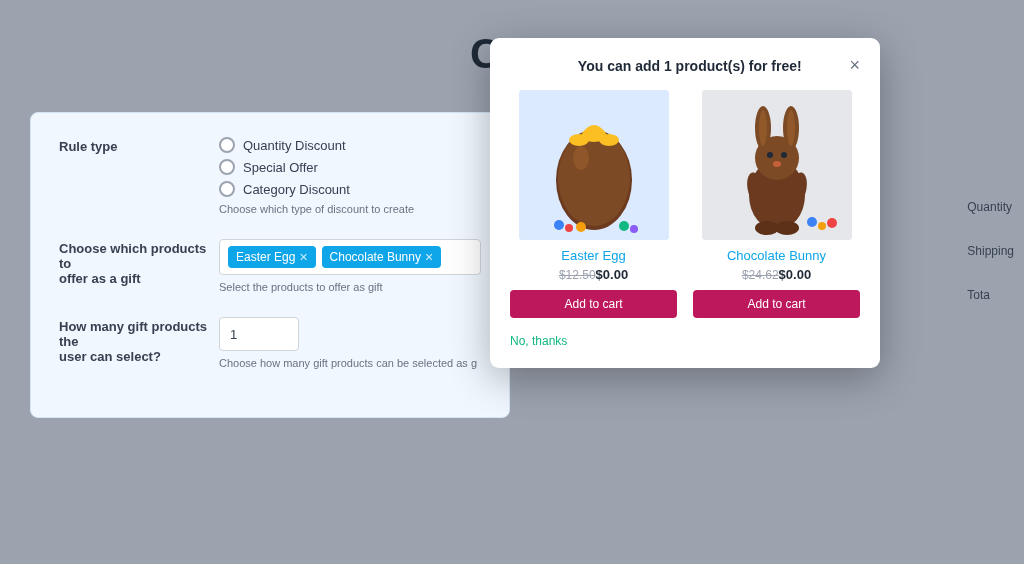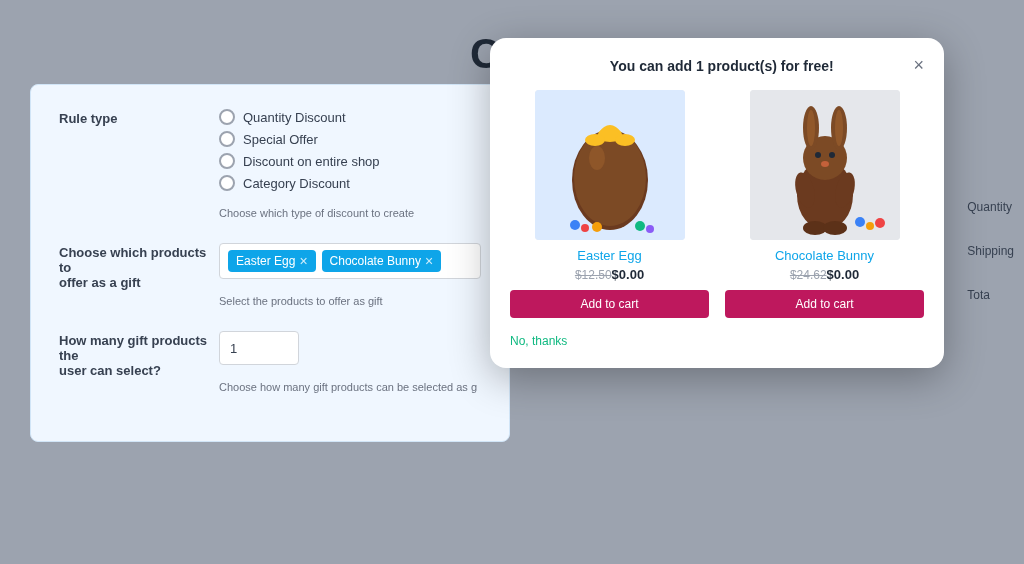--- a/index.html
+++ b/index.html
@@ -32,21 +32,21 @@
 
     .cart-side-label {
       font-size: 12px;
       color: #374151;
       font-weight: 500;
     }
 
     
     .left-panel {
       position: absolute;
-      top: 84px;
+      top: 112px;
       left: 30px;
       width: 480px;
       background: #f0f7ff;
       border: 1px solid #d1e5f7;
       border-radius: 8px;
       padding: 24px 28px;
     }
 
     .form-row {
       display: flex;
@@ -106,21 +106,21 @@
     }
 
     .radio-label {
       font-size: 13px;
       color: #374151;
     }
 
     .form-hint {
       font-size: 11px;
       color: #6b7280;
-      margin-top: 16px;
+      margin-top: 6px;
     }
 
     
     .tags-input {
       display: flex;
       flex-wrap: wrap;
       gap: 6px;
       background: white;
       border: 1px solid #d1d5db;
       border-radius: 4px;
@@ -156,23 +156,23 @@
       font-size: 13px;
       color: #374151;
       background: white;
     }
 
     
     .modal-overlay {
       position: absolute;
       top: 38px;
       left: 490px;
-      width: 454px;
+      width: 390px;
       background: white;
-      border-radius: 16px;
+      border-radius: 9px;
       box-shadow: 0 10px 40px rgba(0,0,0,0.3);
       padding: 20px;
     }
 
     .modal-header {
       display: flex;
       justify-content: space-between;
       align-items: flex-start;
       margin-bottom: 16px;
     }
@@ -285,24 +285,20 @@
           <div class="radio-circle"></div>
           <span class="radio-label">Quantity Discount</span>
         </label>
 
         <label class="radio-item">
           <div class="radio-circle"></div>
           <span class="radio-label">Special Offer</span>
         </label>
 
 
-        <label class="radio-item">
-          <div class="radio-circle"></div>
-          <span class="radio-label">Discount on entire shop</span>
-        </label>
 
         <label class="radio-item">
           <div class="radio-circle"></div>
           <span class="radio-label">Category Discount</span>
         </label>
       </div>
       <div class="form-hint">Choose which type of discount to create</div>
     </div>
   </div>
 

